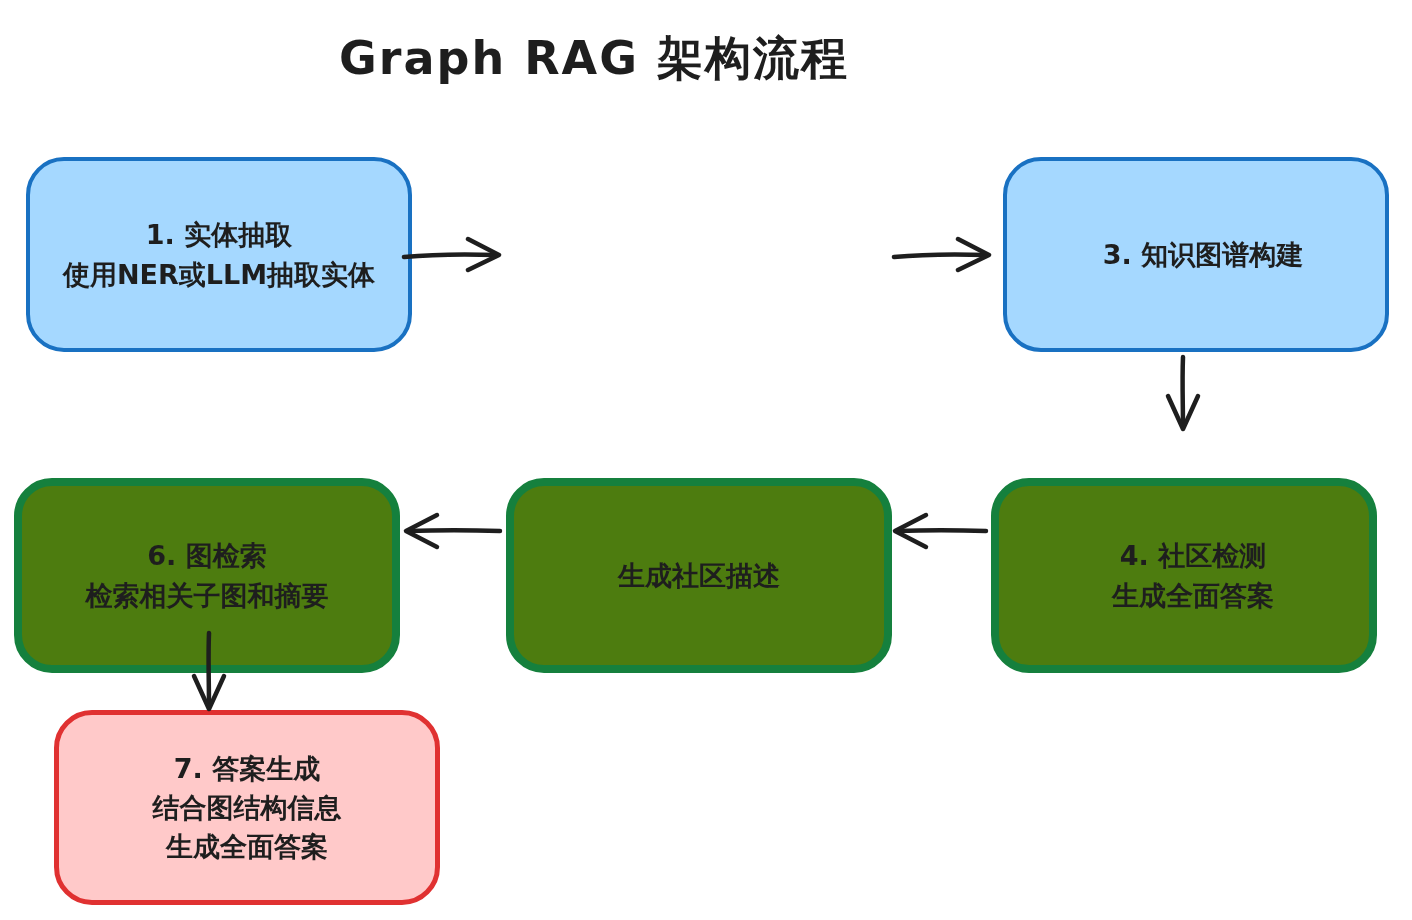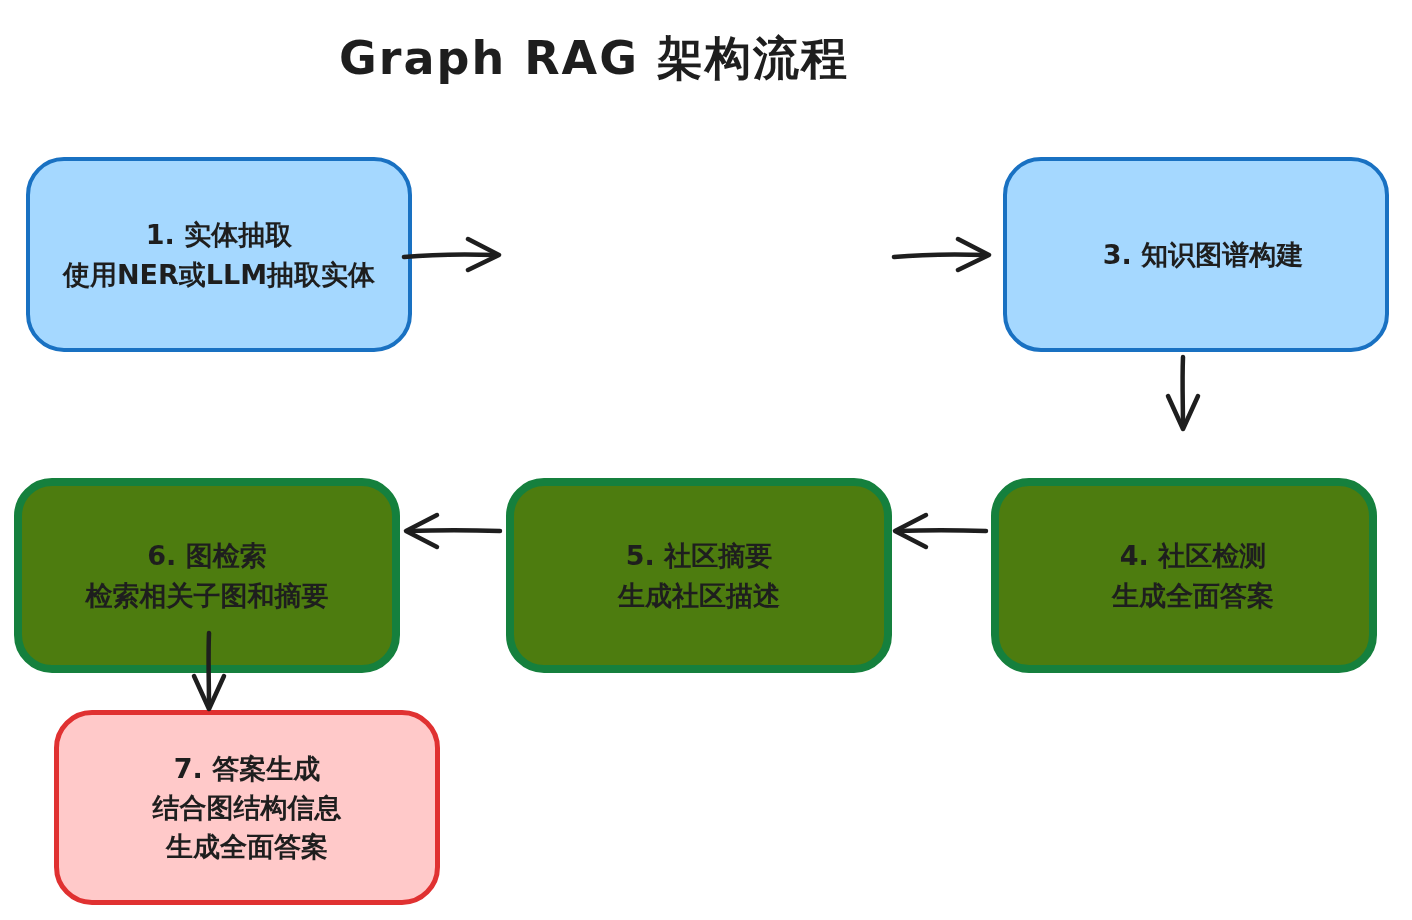--- a/index.html
+++ b/index.html
@@ -78,21 +78,20 @@
   </div>
   <div class="node blue" style="left:991px; top:157px;padding-left:32px;">
     <div class="node-line">3. 知识图谱构建</div>
   </div>
 
   <div class="node green" style="left:991px; top:433px;padding-left:36px;">
     <div class="node-line">4. 社区检测</div>
     <div class="node-line">生成全面答案</div>
   </div>
   <div class="node green" style="left:506px; top:433px;">
-    <div class="node-line">5. 社区摘要</div>
     <div class="node-line">生成社区描述</div>
   </div>
   <div class="node green" style="left:14px; top:433px;">
     <div class="node-line">6. 图检索</div>
     <div class="node-line">检索相关子图和摘要</div>
   </div>
 
   <div class="node red" style="left:14px; top:710px;">
     <div class="node-line">7. 答案生成</div>
     <div class="node-line">结合图结构信息</div>

